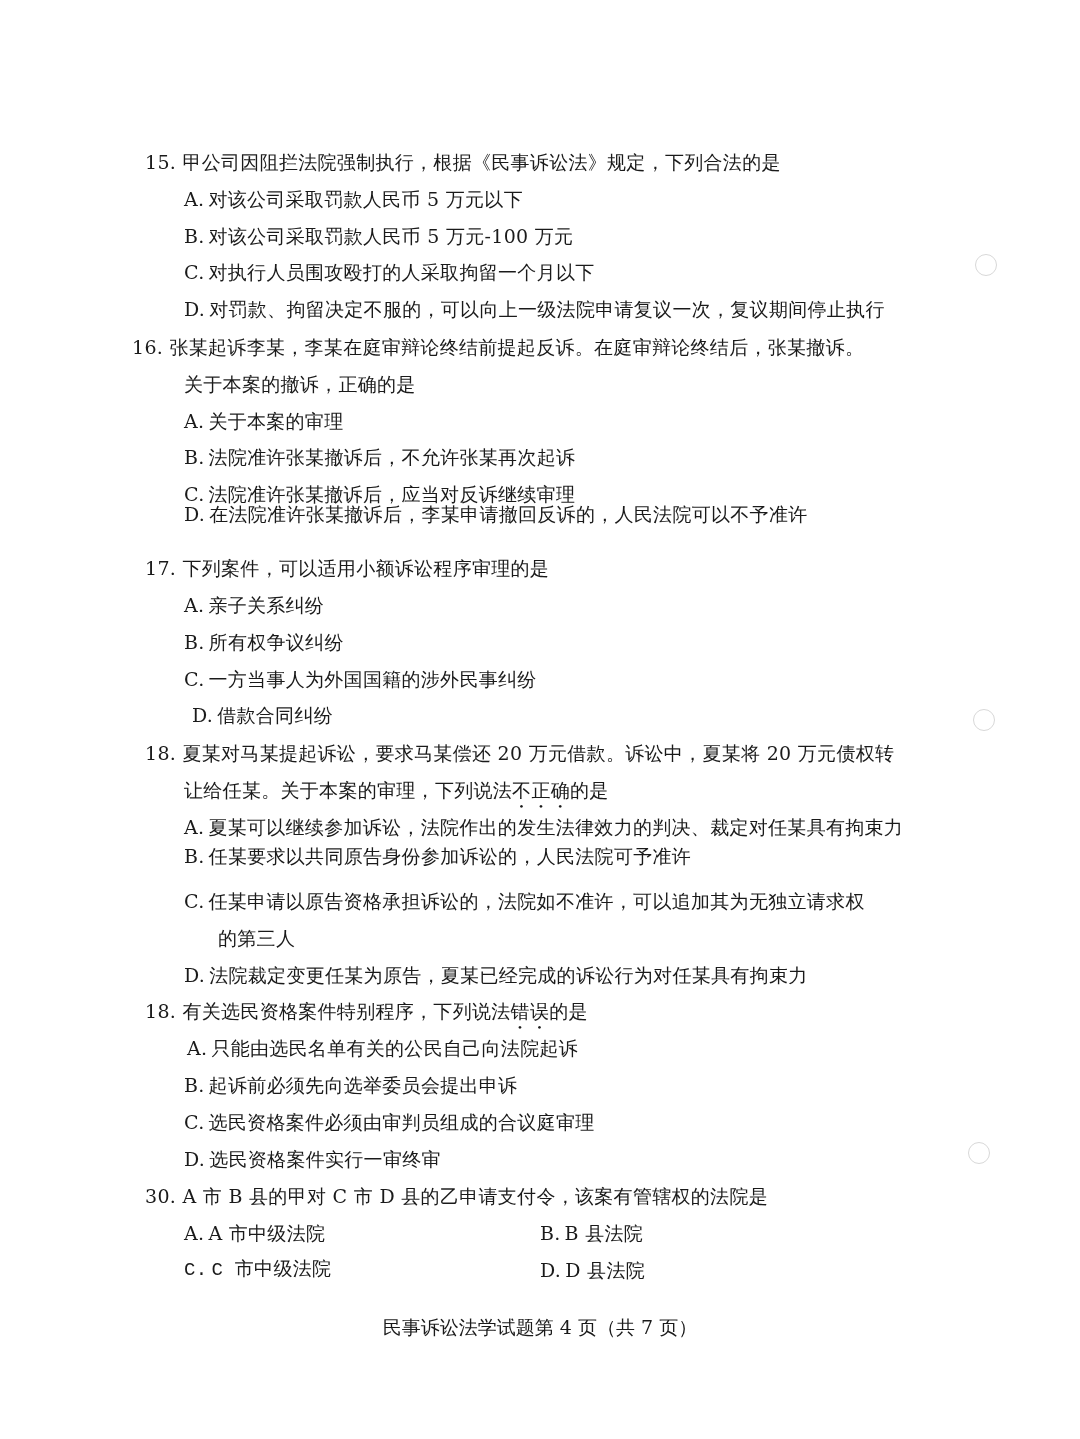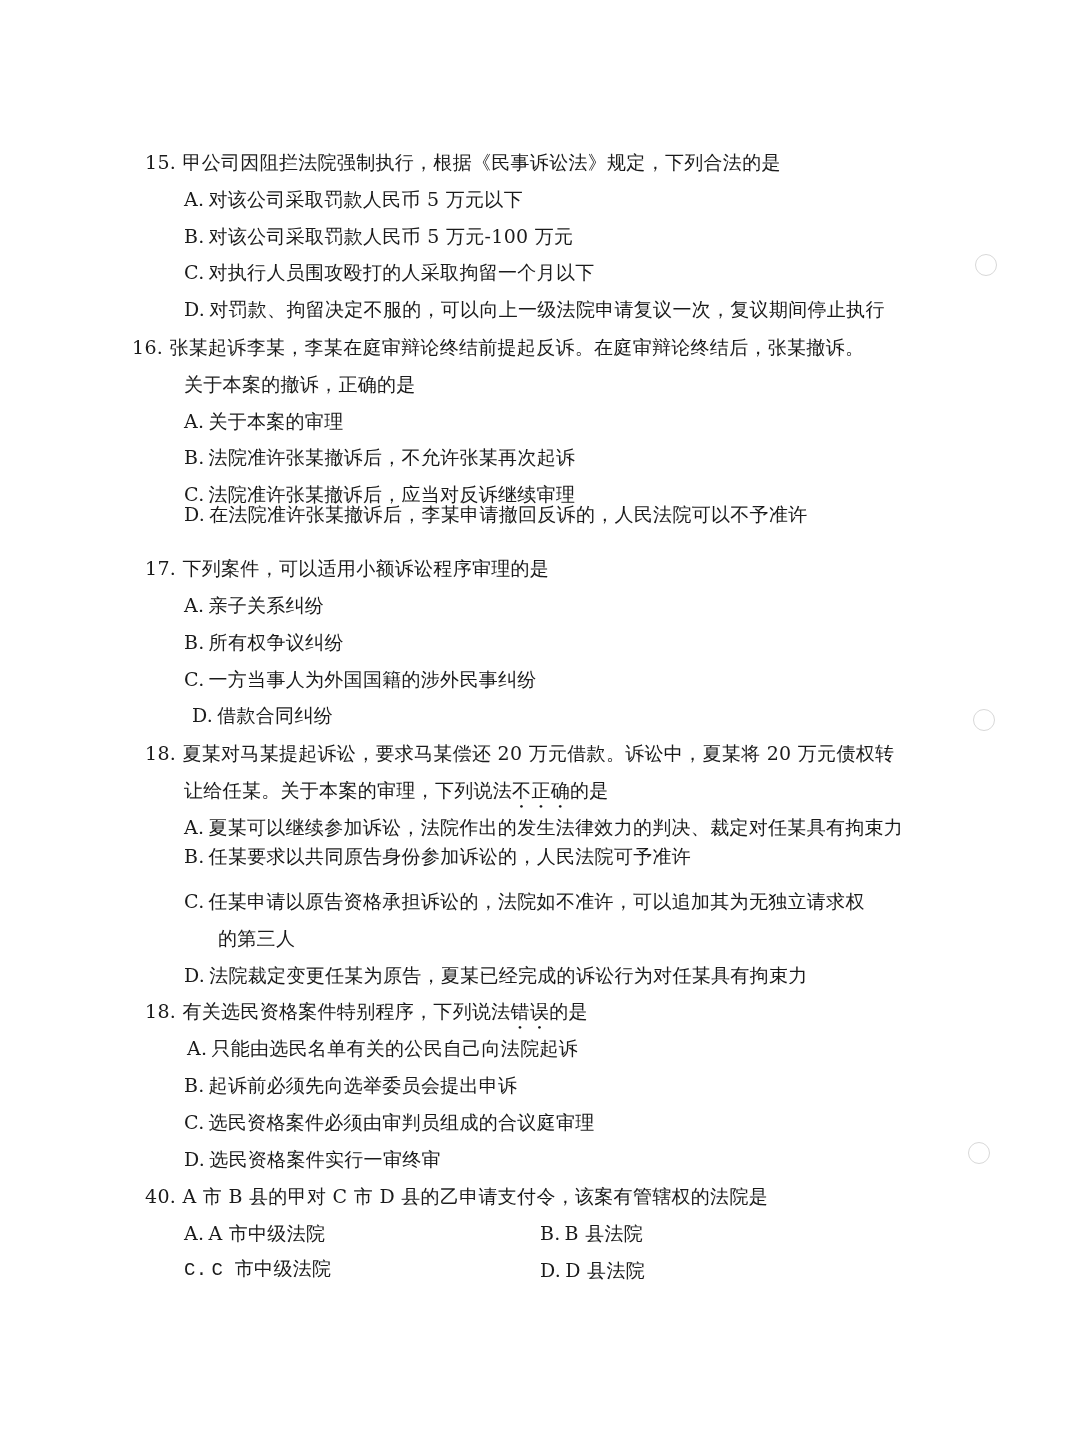--- a/index.html
+++ b/index.html
@@ -80,22 +80,23 @@
       <span>有关选民资格案件特别程序，下列说法</span><span class="emph">错误</span><span>的是</span>
     </div>
     <div class="line" style="left:168px;top:1036px;margin-left:19px;"><span class="opt-label">A.</span><span>只能由选民名单有关的公民自己向法院起诉</span></div>
     <div class="line" style="left:184px;top:1073px;"><span class="opt-label">B.</span><span>起诉前必须先向选举委员会提出申诉</span></div>
     <div class="line" style="left:184px;top:1110px;"><span class="opt-label">C.</span><span>选民资格案件必须由审判员组成的合议庭审理</span></div>
     <div class="line" style="left:184px;top:1147px;"><span class="opt-label">D.</span><span>选民资格案件实行一审终审</span></div>
   </div>
 
   <div>
     <div class="line" style="left:145px;top:1184px;">
-      <span class="qnum">40.</span>
+      <span class="qnum">30.</span>
       <span>A 市 B 县的甲对 C 市 D 县的乙申请支付令，该案有管辖权的法院是</span>
     </div>
     <div class="line" style="left:184px;top:1221px;"><span class="opt-label">A.</span><span>A 市中级法院</span></div>
     <div class="line" style="left:540px;top:1221px;text-align:center;"><span class="opt-label">B.</span><span>B 县法院</span></div>
     <div class="line" style="left:184px;top:1258px;font-family:Liberation Mono, monospace;"><span class="opt-label">C.</span><span>C 市中级法院</span></div>
     <div class="line" style="left:540px;top:1258px;"><span class="opt-label">D.</span><span>D 县法院</span></div>
   </div>
 
+  <div class="footer" style="top:1315px;">民事诉讼法学试题第 4 页（共 7 页）</div>
 </div>
 
 </body></html>

